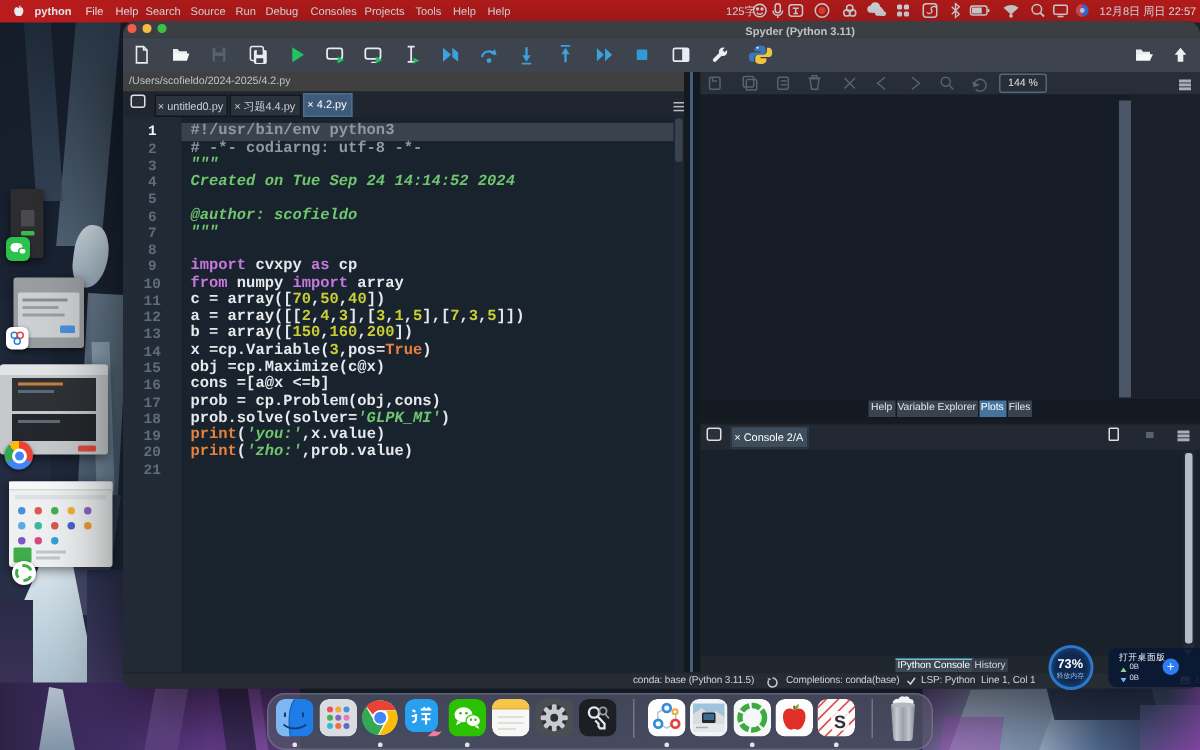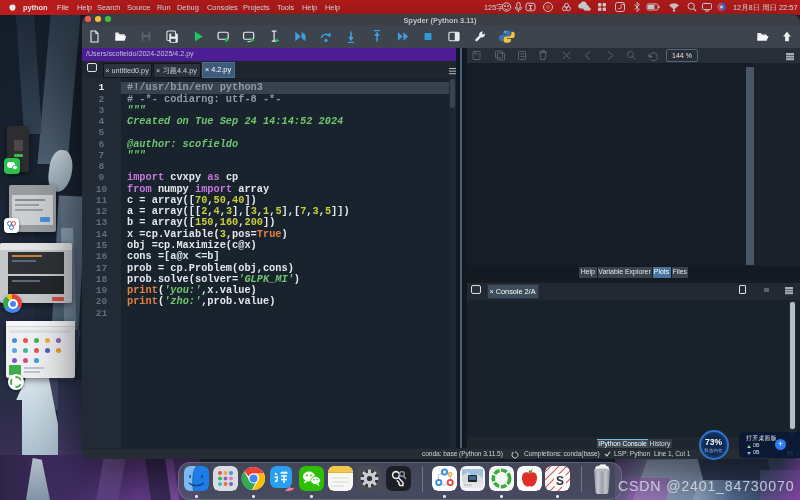--- a/index.html
+++ b/index.html
@@ -191,21 +191,21 @@
   </svg>
   <span class="a" style="left:733px;top:3px;white-space:nowrap">12月8日 周日 22:57</span>
 </div>
 
 <div class="a" style="left:82px;top:14px;width:718px;height:445px;background:#1f252c;border-radius:9px 9px 8px 8px;box-shadow:0 18px 50px rgba(0,0,0,.65)"></div>
 
 <div class="a" style="left:82px;top:14px;width:718px;height:11px;background:#3b3e43;border-radius:9px 9px 0 0"></div>
 <div class="a tl" style="left:85px;top:16px;background:#f45952;width:5.6px;height:5.6px"></div>
 <div class="a tl" style="left:95px;top:16px;background:#f6bb41;width:5.6px;height:5.6px"></div>
 <div class="a tl" style="left:105px;top:16px;background:#3bc143;width:5.6px;height:5.6px"></div>
-<div class="a" style="left:310px;top:15.5px;width:260px;text-align:center;font-size:7.4px;color:#bfc2c6;font-weight:bold">Spyder (Python 3.11)</div>
+<div class="a" style="left:310px;top:15.5px;width:260px;text-align:right;font-size:7.4px;color:#bfc2c6;font-weight:bold">Spyder (Python 3.11)</div>
 
 <div class="a" style="left:82px;top:25px;width:718px;height:23px;background:#3e444d"></div>
 <svg class="a" style="left:82px;top:25px" width="718" height="23" viewBox="0 0 718 23">
 
   <g transform="translate(12.5,11.5) scale(.78)">
         <path d="M-4.5,-7 h6 l3,3 v11 h-9 z" fill="none" stroke="#e8ecef" stroke-width="1.4"></path>
         <path d="M1.5,-7 v3 h3" fill="none" stroke="#e8ecef" stroke-width="1.2"></path>
       </g>
 
   <g transform="translate(38,11.5) scale(.78)">
@@ -299,21 +299,21 @@
         <path d="M-6,-4.5 h4.5 l1.5,2 h6 v7.5 h-12 z" fill="#e8ecef"></path>
         <path d="M-5,-0.5 h13.5 l-2.5,5.5 h-12 z" fill="#f6f8fa"></path>
       </g>
 
   <g transform="translate(705,11.5) scale(.78)">
         <path d="M0,-6 L5,0 h-2.6 v6 h-4.8 v-6 h-2.6 z" fill="#eceff2"></path>
       </g>
 </svg>
 
 
-<div class="a" style="left:82px;top:48px;width:374px;height:13px;background:#4c1d95;color:#bac3cc;font-size:7.1px;line-height:13px;padding-left:4px">/Users/scofieldo/2024-2025/4.2.py</div>
+<div class="a" style="left:82px;top:48px;width:374px;height:13px;background:#404040;color:#bac3cc;font-size:7.1px;line-height:13px;padding-left:4px">/Users/scofieldo/2024-2025/4.2.py</div>
 <div class="a" style="left:82px;top:61px;width:374px;height:16.5px;background:#20262f"></div>
 
 <div class="a" style="left:87px;top:63px;width:10px;height:9px;border:1.2px solid #dde1e5;border-radius:2px;background:#2a313b"></div>
 
 <div class="a" style="left:102.5px;top:62.5px;width:49px;height:15px;background:#2b333d;border:1px solid #12161b;color:#c8cfd6;font-size:7.3px;line-height:13px;text-align:center">× untitled0.py</div>
 <div class="a" style="left:152.5px;top:62.5px;width:48px;height:15px;background:#2b333d;border:1px solid #12161b;color:#c8cfd6;font-size:7.3px;line-height:13px;text-align:center">× 习题4.4.py</div>
 <div class="a" style="left:201.5px;top:62px;width:33px;height:15.5px;background:#3e5c7a;border:1px solid #4a6d90;color:#fff;font-size:7.3px;line-height:13.5px;text-align:center">× 4.2.py</div>
 <div class="a" style="left:448.5px;top:67.5px;width:7px;height:1.3px;background:#b6bdc4;box-shadow:0 2.6px #b6bdc4,0 5.2px #b6bdc4"></div>
 
 <div class="a" style="left:82px;top:77.5px;width:374px;height:370.5px;background:#19232d"></div>
@@ -612,15 +612,14 @@
   <div class="a" style="left:8px;top:20px;width:0;height:0;border-left:2px solid transparent;border-right:2px solid transparent;border-top:3.5px solid #7fb3e8"></div>
       <div class="a" style="left:14px;top:17.5px;font-size:5.2px;color:#cfe0f2">0B</div>
   <div class="a" style="left:36px;top:7.5px;width:11px;height:11px;border-radius:50%;background:#2e7bf6;color:#fff;font-size:9px;line-height:10.5px;text-align:center">+</div>
 </div>
 
 <div class="a" style="left:699px;top:430px;width:30px;height:30px;border-radius:50%;background:#10294f;border:2.8px solid #2d77c8;box-shadow:inset 0 0 4px rgba(40,110,200,.6)">
   <div class="a" style="left:0;top:4.5px;width:25px;text-align:center;font-size:8.5px;font-weight:bold;color:#fff">73%</div>
   <div class="a" style="left:0;top:15.5px;width:25px;text-align:center;font-size:4.6px;color:#8fb5e2">释放内存</div>
 </div>
 
-<div class="a" style="left:618px;top:477.5px;font-size:14.2px;letter-spacing:.8px;color:rgba(218,225,238,.82);white-space:nowrap">CSDN @2401_84730070</div>
 
 </div>
 
 </body></html>

